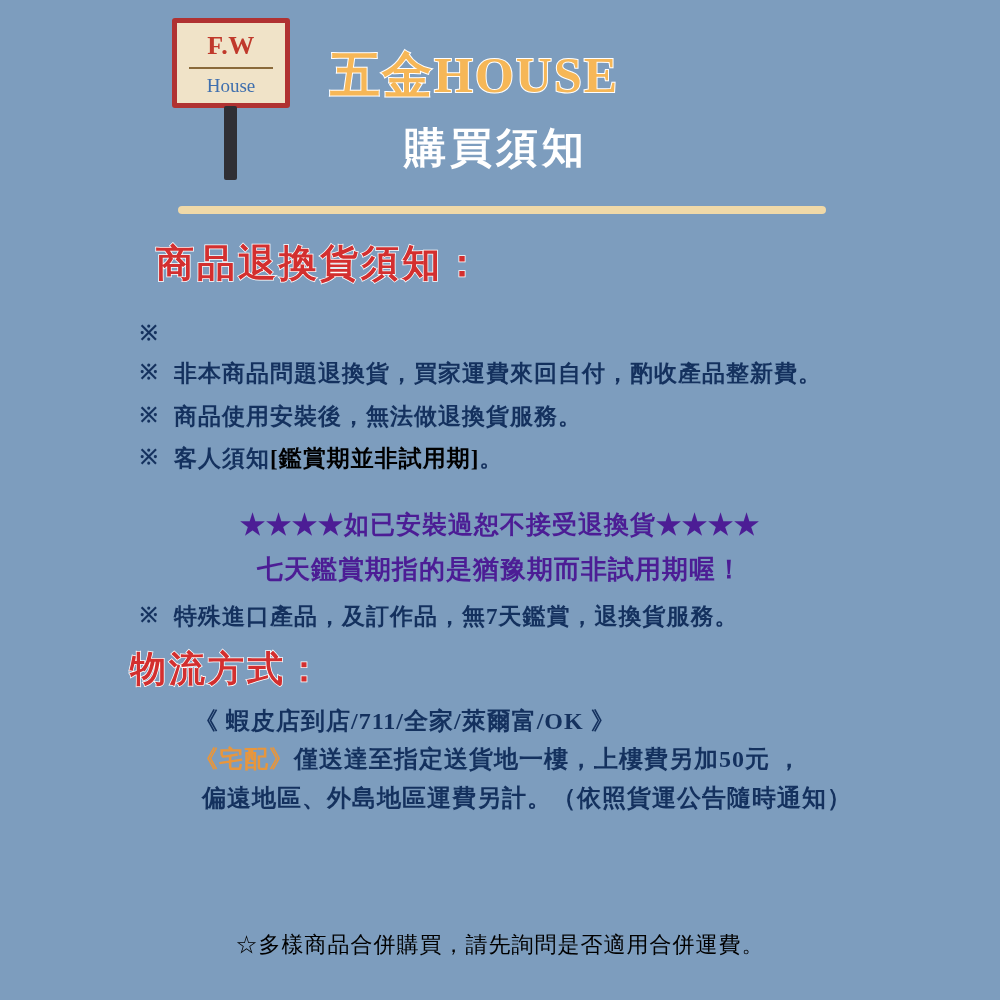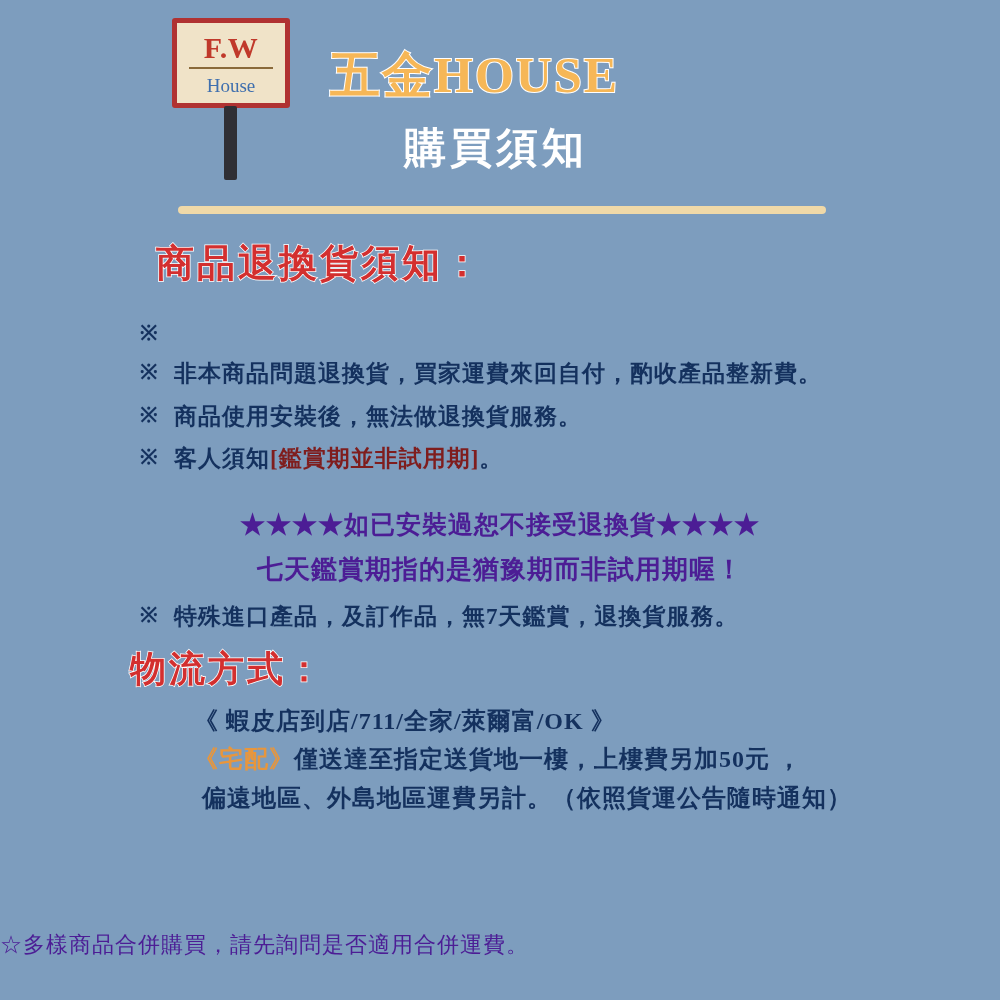--- a/index.html
+++ b/index.html
@@ -40,21 +40,21 @@
     border-radius: 3px;
   }
   .sign-fw {
     position: absolute;
     top: 8px;
     left: 0;
     width: 100%;
     text-align: center;
     font-family: "Liberation Serif", "DejaVu Serif", serif;
     font-weight: bold;
-    font-size: 30px;
+    font-size: 26px;
     color: #c0392b;
     letter-spacing: 0.5px;
   }
   .sign-rule {
     position: absolute;
     top: 44px;
     left: 12px;
     width: 84px;
     height: 2px;
     background: #8a6a3a;
@@ -149,21 +149,21 @@
     width: 34px;
     flex: 0 0 34px;
     color: #14315e;
     font-size: 21px;
     line-height: 1.45;
   }
   .bullet-text {
     line-height: 1.45;
   }
   .hl-orange {
-    color: #7f1d1d;
+    color: #000000;
     text-align: right;
   }
 
   .center-line {
     position: absolute;
     width: 100%;
     text-align: center;
     font-family: "Liberation Serif", "DejaVu Serif", serif;
     font-weight: bold;
     color: #4c1d95;
@@ -213,24 +213,24 @@
     padding-left: 8px;
   }
   .log-em {
     color: #e8963c;
   }
   .log-note {
     position: absolute;
     left: 0;
     top: 930px;
     width: 100%;
-    text-align: left;
+    text-align: center;
     font-family: "Liberation Serif", "DejaVu Serif", serif;
     font-size: 22px;
-    color: #4c1d95;
+    color: #000000;
     letter-spacing: 1px;
   }
 </style>
 </head>
 <body>
 
 <div class="header">
 
   <div class="sign">
     <div class="sign-board">

